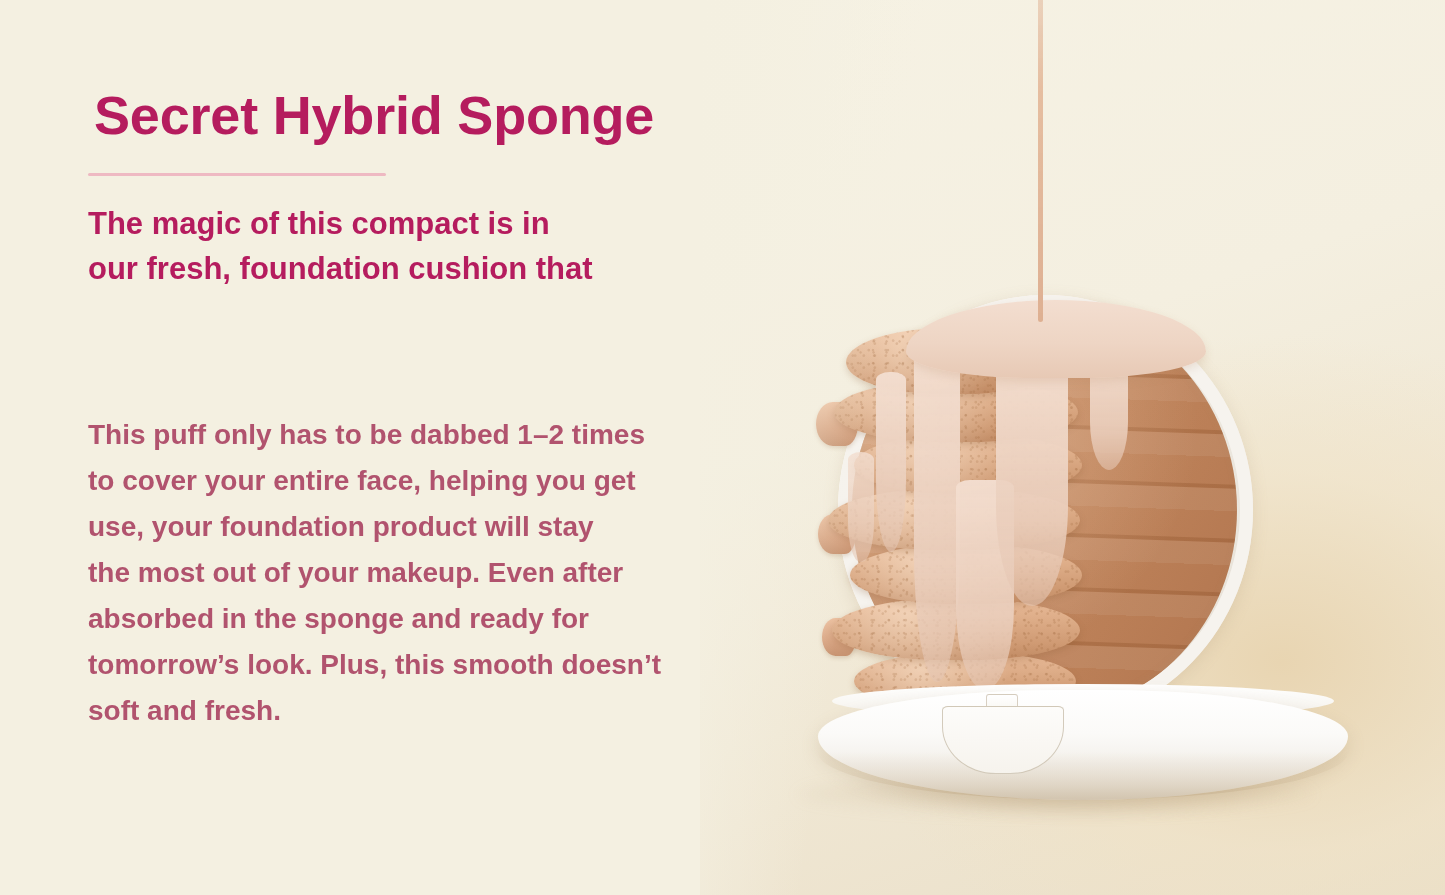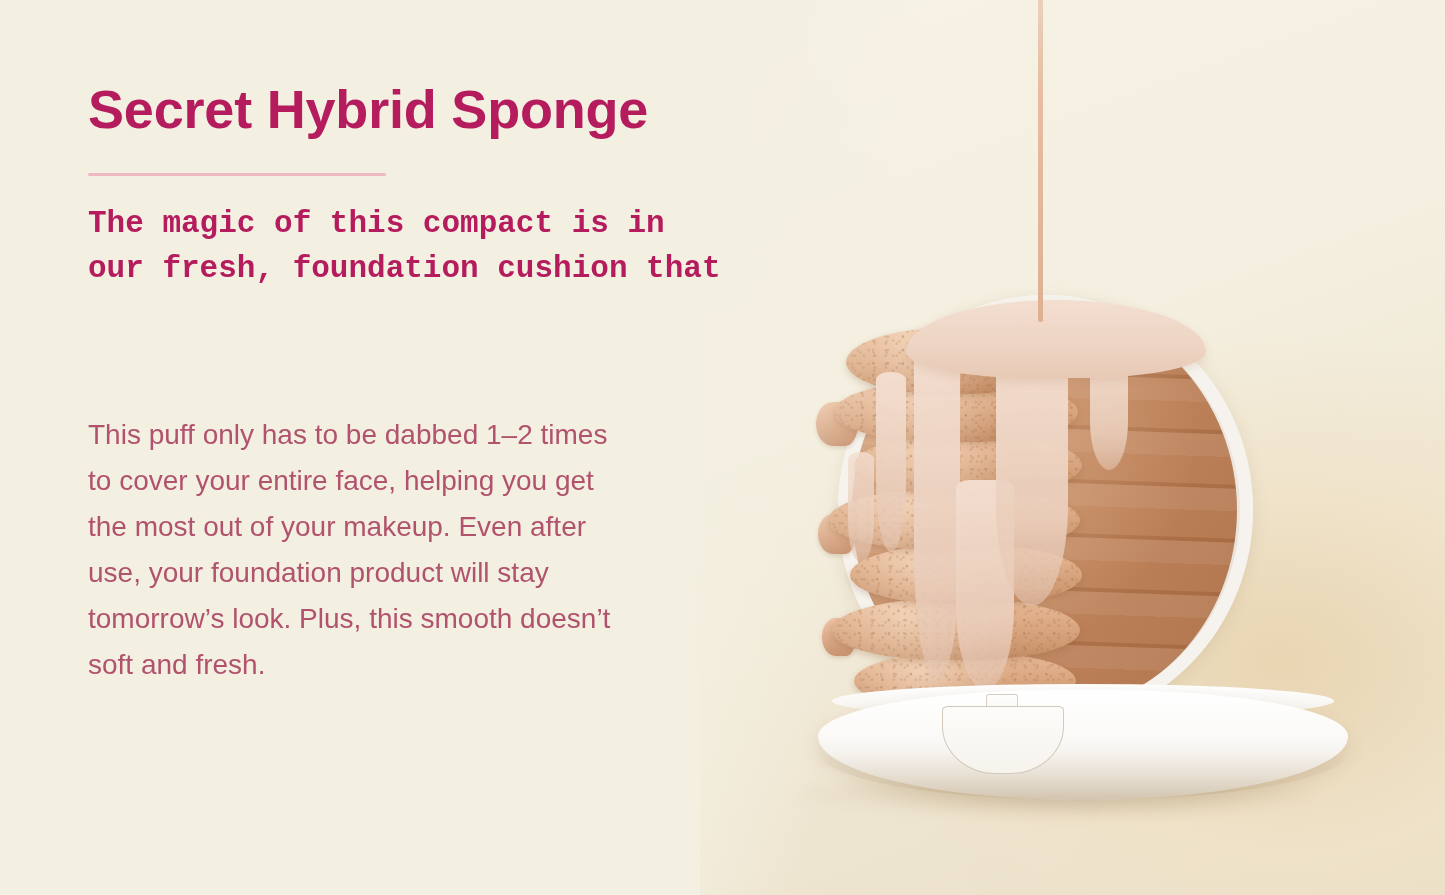--- a/index.html
+++ b/index.html
@@ -242,21 +242,21 @@
     position: absolute;
     left: 88px;
     top: 0;
     width: 700px;
     height: 895px;
   }
   .page-title {
     position: absolute;
     left: 0;
     top: 78px;
-    margin: 0;
+    margin: 6px;
     font-family: "Liberation Sans Narrow", "Liberation Sans", sans-serif;
     font-size: 54px;
     font-weight: 700;
     letter-spacing: -0.2px;
     color: #b51c5e;
     white-space: nowrap;
   }
   .title-rule {
     position: absolute;
     left: 0;
@@ -271,31 +271,31 @@
     left: 0;
     top: 201px;
     width: 648px;
     margin: 0;
     font-family: "Liberation Sans Narrow", "Liberation Sans", sans-serif;
     font-size: 31px;
     font-weight: 700;
     line-height: 45px;
     color: #b51c5e;
   }
-  .subhead .ln { display: block; white-space: nowrap; font-family: Liberation Mono, monospace; }
+  .subhead .ln { display: block; white-space: nowrap; }
 
   .body-copy {
     position: absolute;
     left: 0;
     top: 412px;
     width: 672px;
     margin: 0;
     font-family: "Liberation Sans", sans-serif;
     font-size: 28px;
-    font-weight: 400;
+    font-weight: 700;
     line-height: 46px;
     color: #b1536e;
   }
   .body-copy .ln { display: block; white-space: nowrap; }
 </style>
 </head>
 <body>
 
 <div id="page">
 
@@ -346,20 +346,21 @@
     <div class="title-rule"></div>
 
     <p class="subhead">
       <span class="ln">The magic of this compact is in</span>
       <span class="ln">our fresh, foundation cushion that</span>
     </p>
 
     <p class="body-copy">
       <span class="ln">This puff only has to be dabbed 1–2 times</span>
       <span class="ln">to cover your entire face, helping you get</span>
+      <span class="ln">use, your foundation product will stay</span>
       <span class="ln">the most out of your makeup. Even after</span>
-      <span class="ln">use, your foundation product will stay</span>
+      <span class="ln">absorbed in the sponge and ready for</span>
       <span class="ln">tomorrow’s look. Plus, this smooth doesn’t</span>
       <span class="ln">soft and fresh.</span>
     </p>
 
   </div>
 </div>
 
 </body></html>

